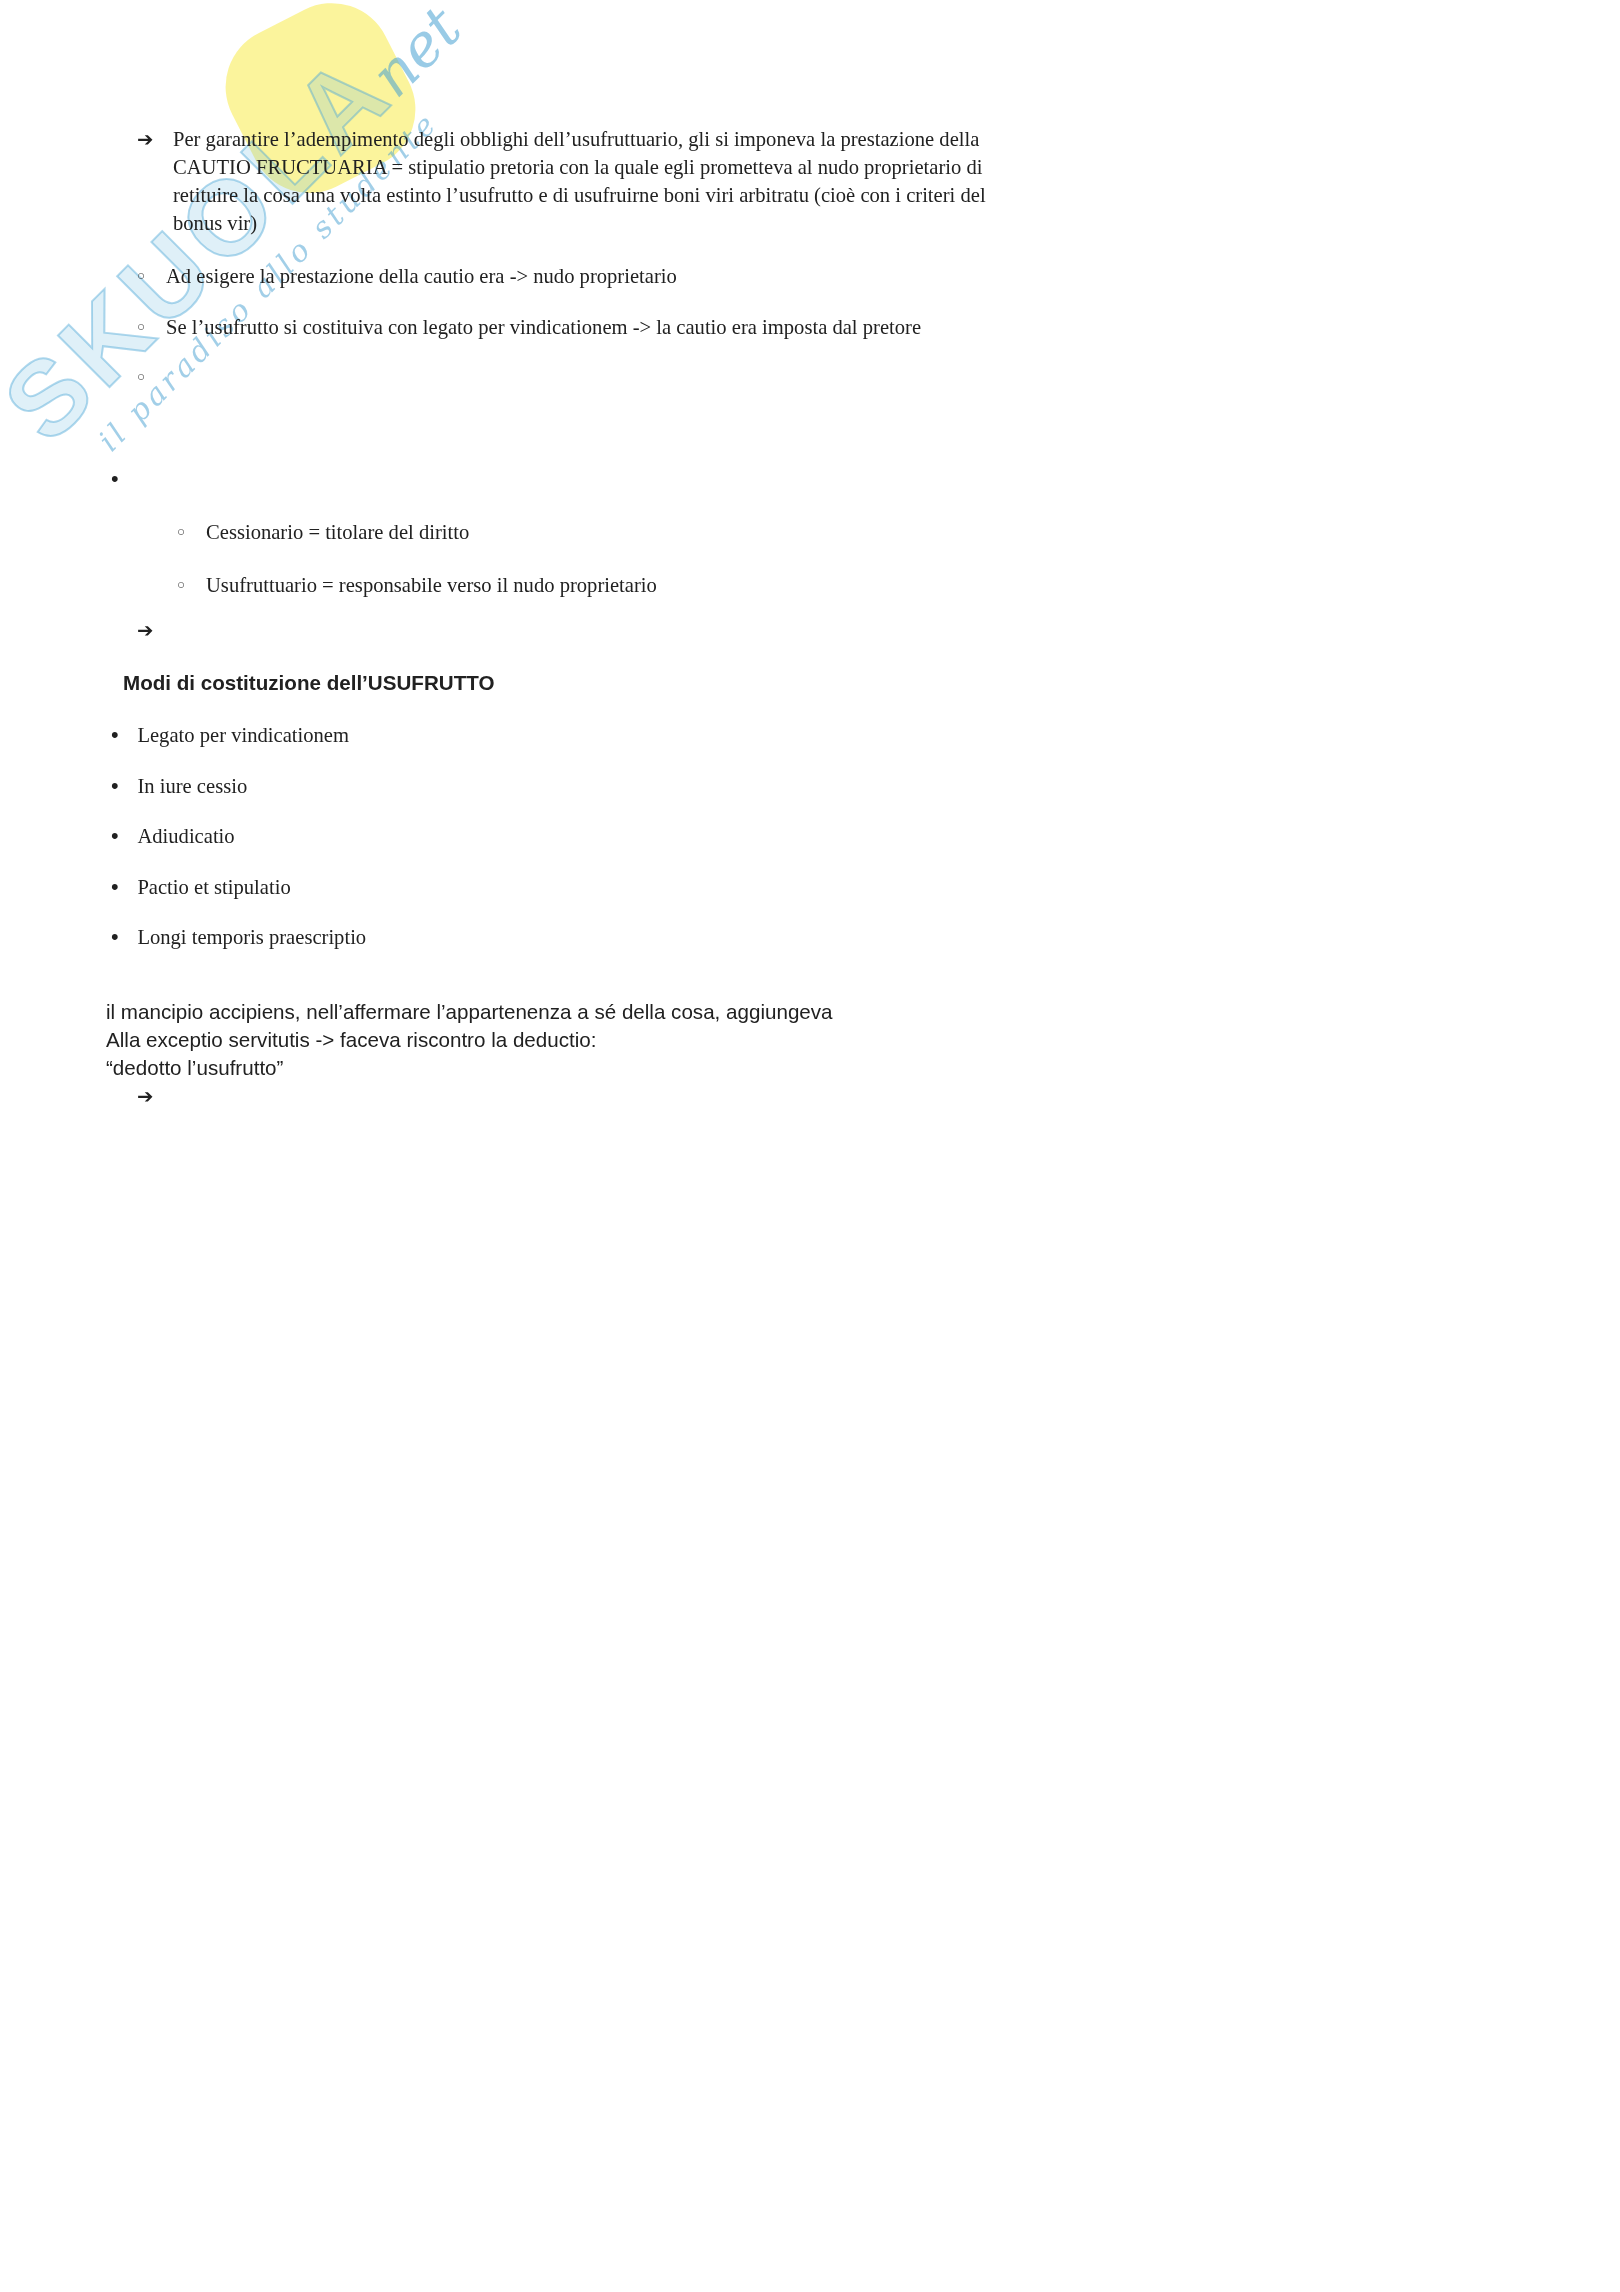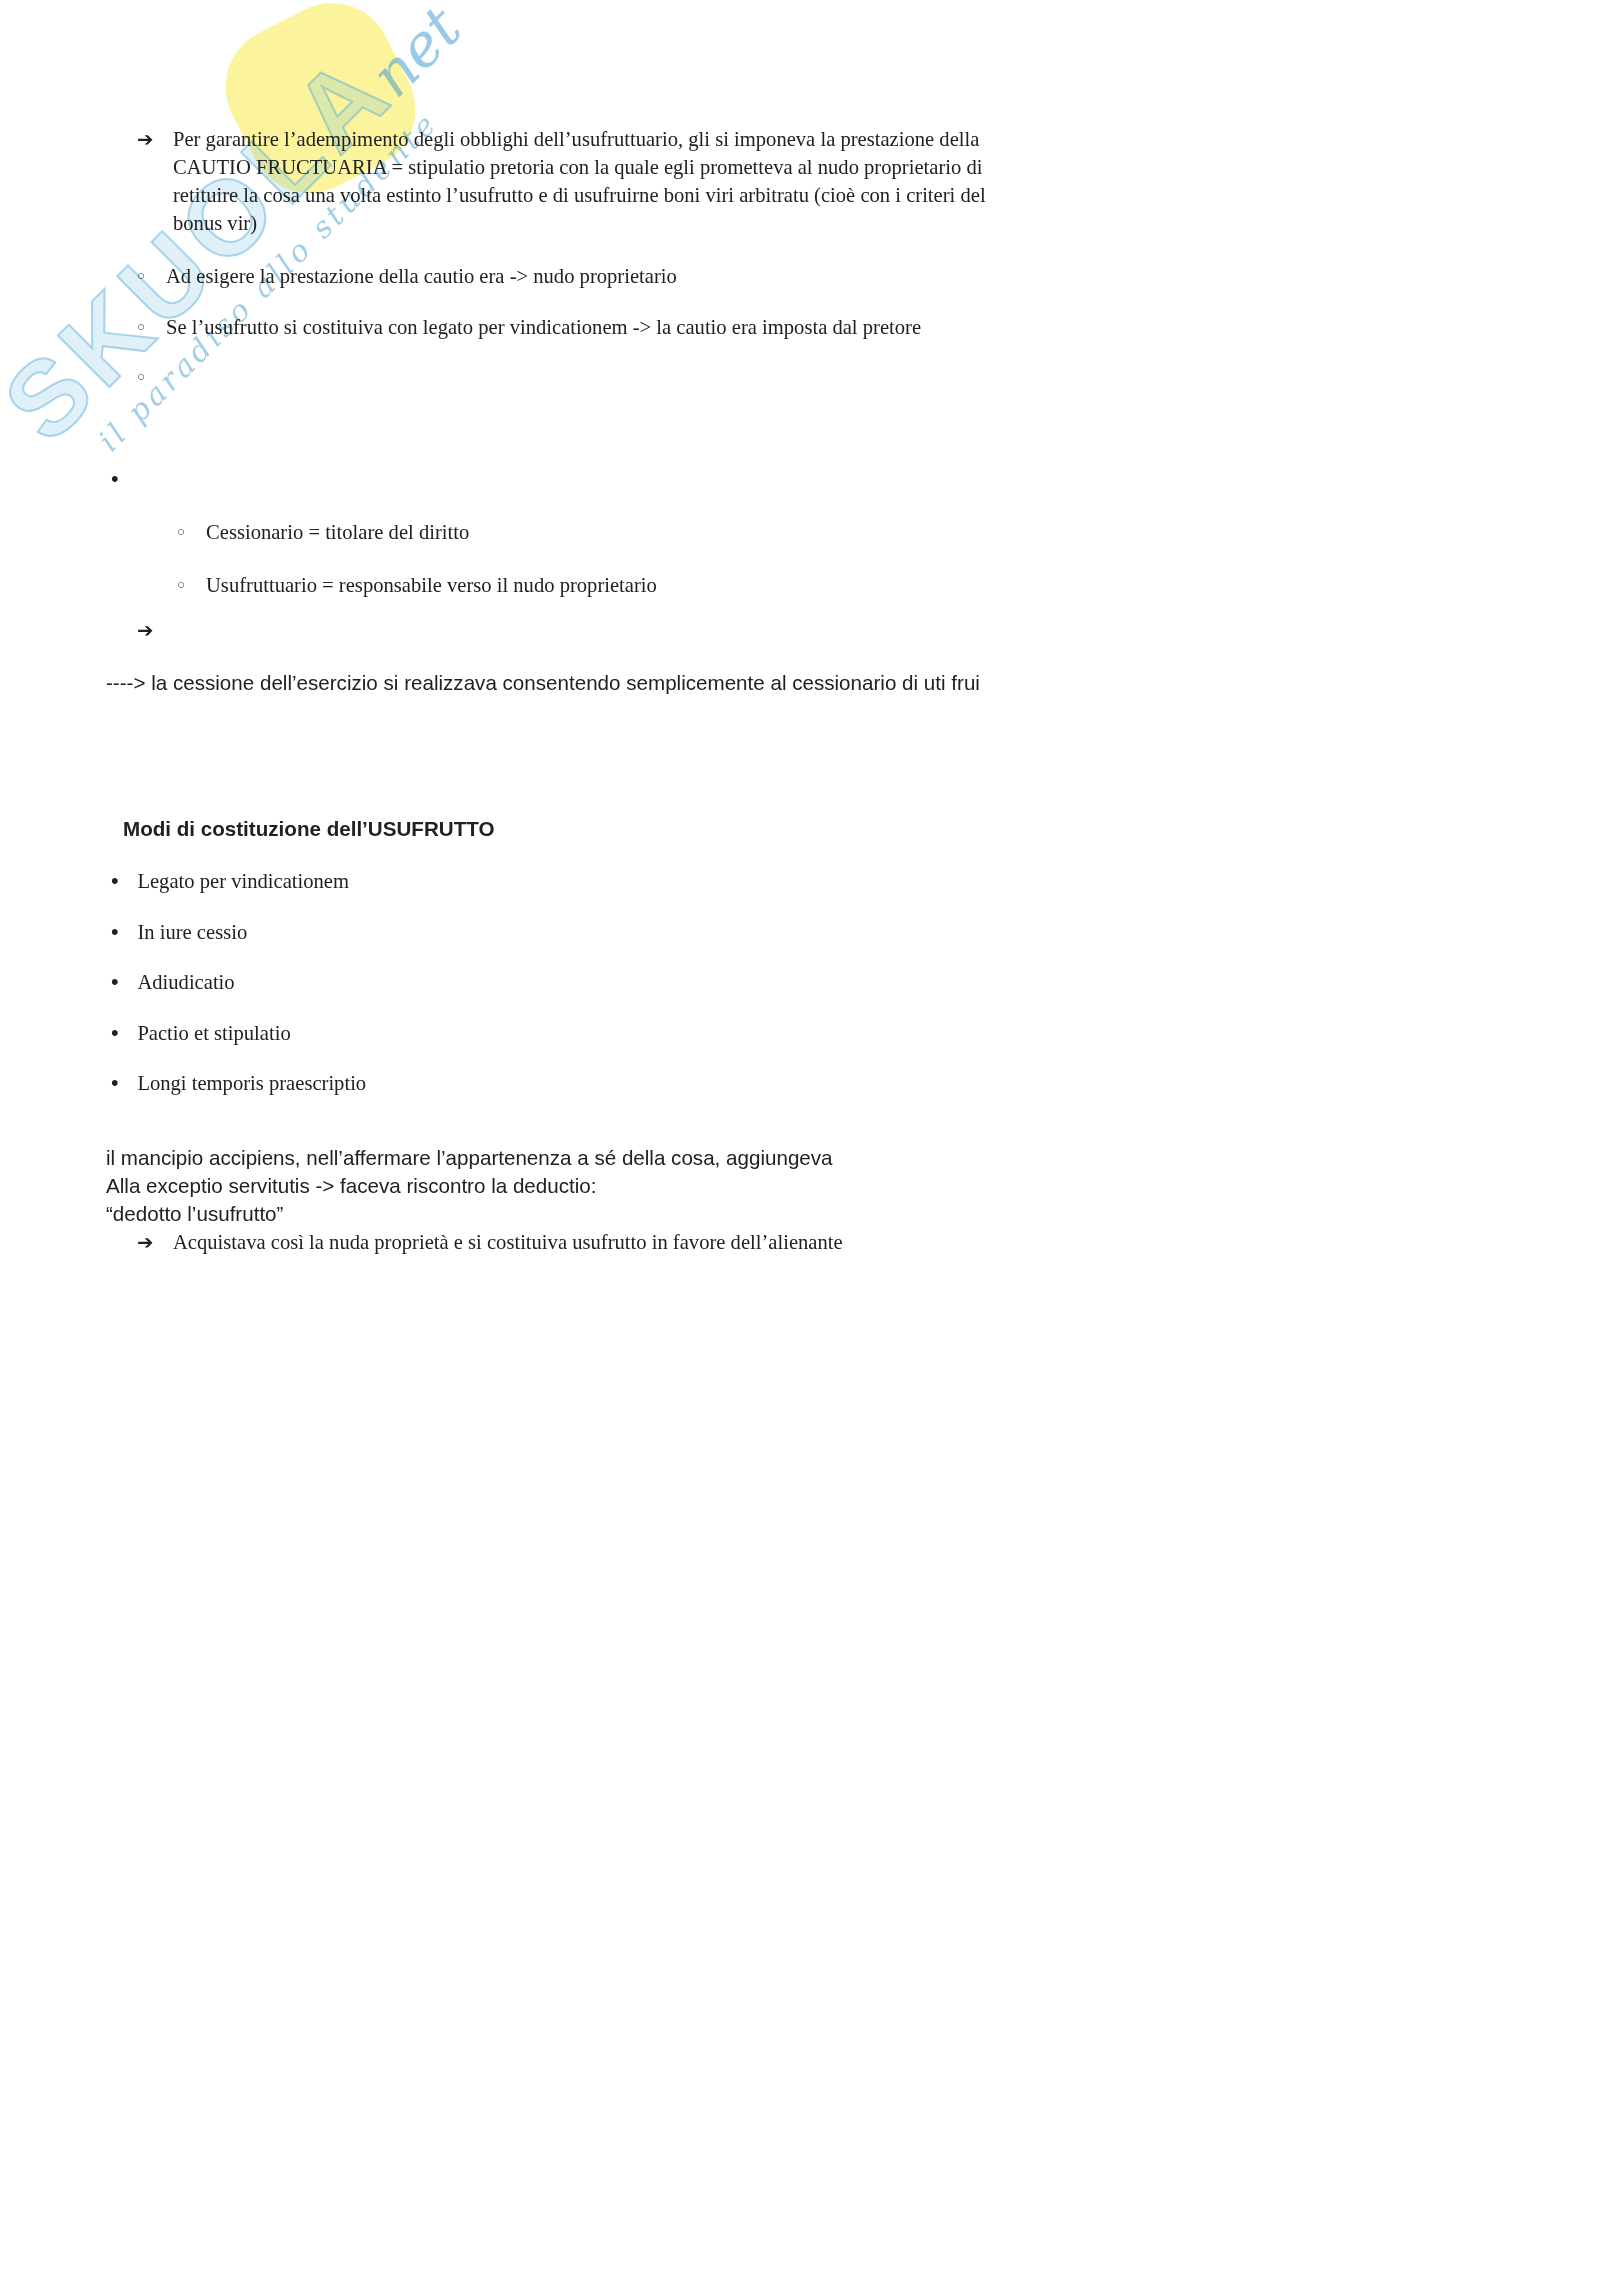--- a/index.html
+++ b/index.html
@@ -147,21 +147,20 @@
 
     <div class="item lvl2 mb18">
       <span class="marker circle-marker">○</span>
       <p class="txt">Usufruttuario = responsabile verso il nudo proprietario</p>
     </div>
 
     <div class="item lvl1 mb25">
       <span class="marker arrow-marker">➔</span>
     </div>
 
-    <p class="para mb120">----&gt; la cessione dell’esercizio si realizzava consentendo semplicemente al cessionario di uti frui</p>
 
     <h2 class="heading mb25" style="font-size:20.6px;">Modi di costituzione dell’USUFRUTTO</h2>
 
     <div class="item lvl0 mb23">
       <span class="marker dot-marker">•</span>
       <p class="txt">Legato per vindicationem</p>
     </div>
 
     <div class="item lvl0 mb23">
       <span class="marker dot-marker">•</span>
@@ -184,18 +183,17 @@
     </div>
 
     <div class="para">
       <div>il mancipio accipiens, nell’affermare l’appartenenza a sé della cosa, aggiungeva</div>
       <div>Alla exceptio servitutis -&gt; faceva riscontro la deductio:</div>
       <div>“dedotto l’usufrutto”</div>
     </div>
 
     <div class="item lvl1">
       <span class="marker arrow-marker">➔</span>
-      <p class="txt">Acquistava così la nuda proprietà e si costituiva usufrutto in favore dell’alienante</p>
     </div>
 
   </div>
 </div>
 
 
 </body></html>

